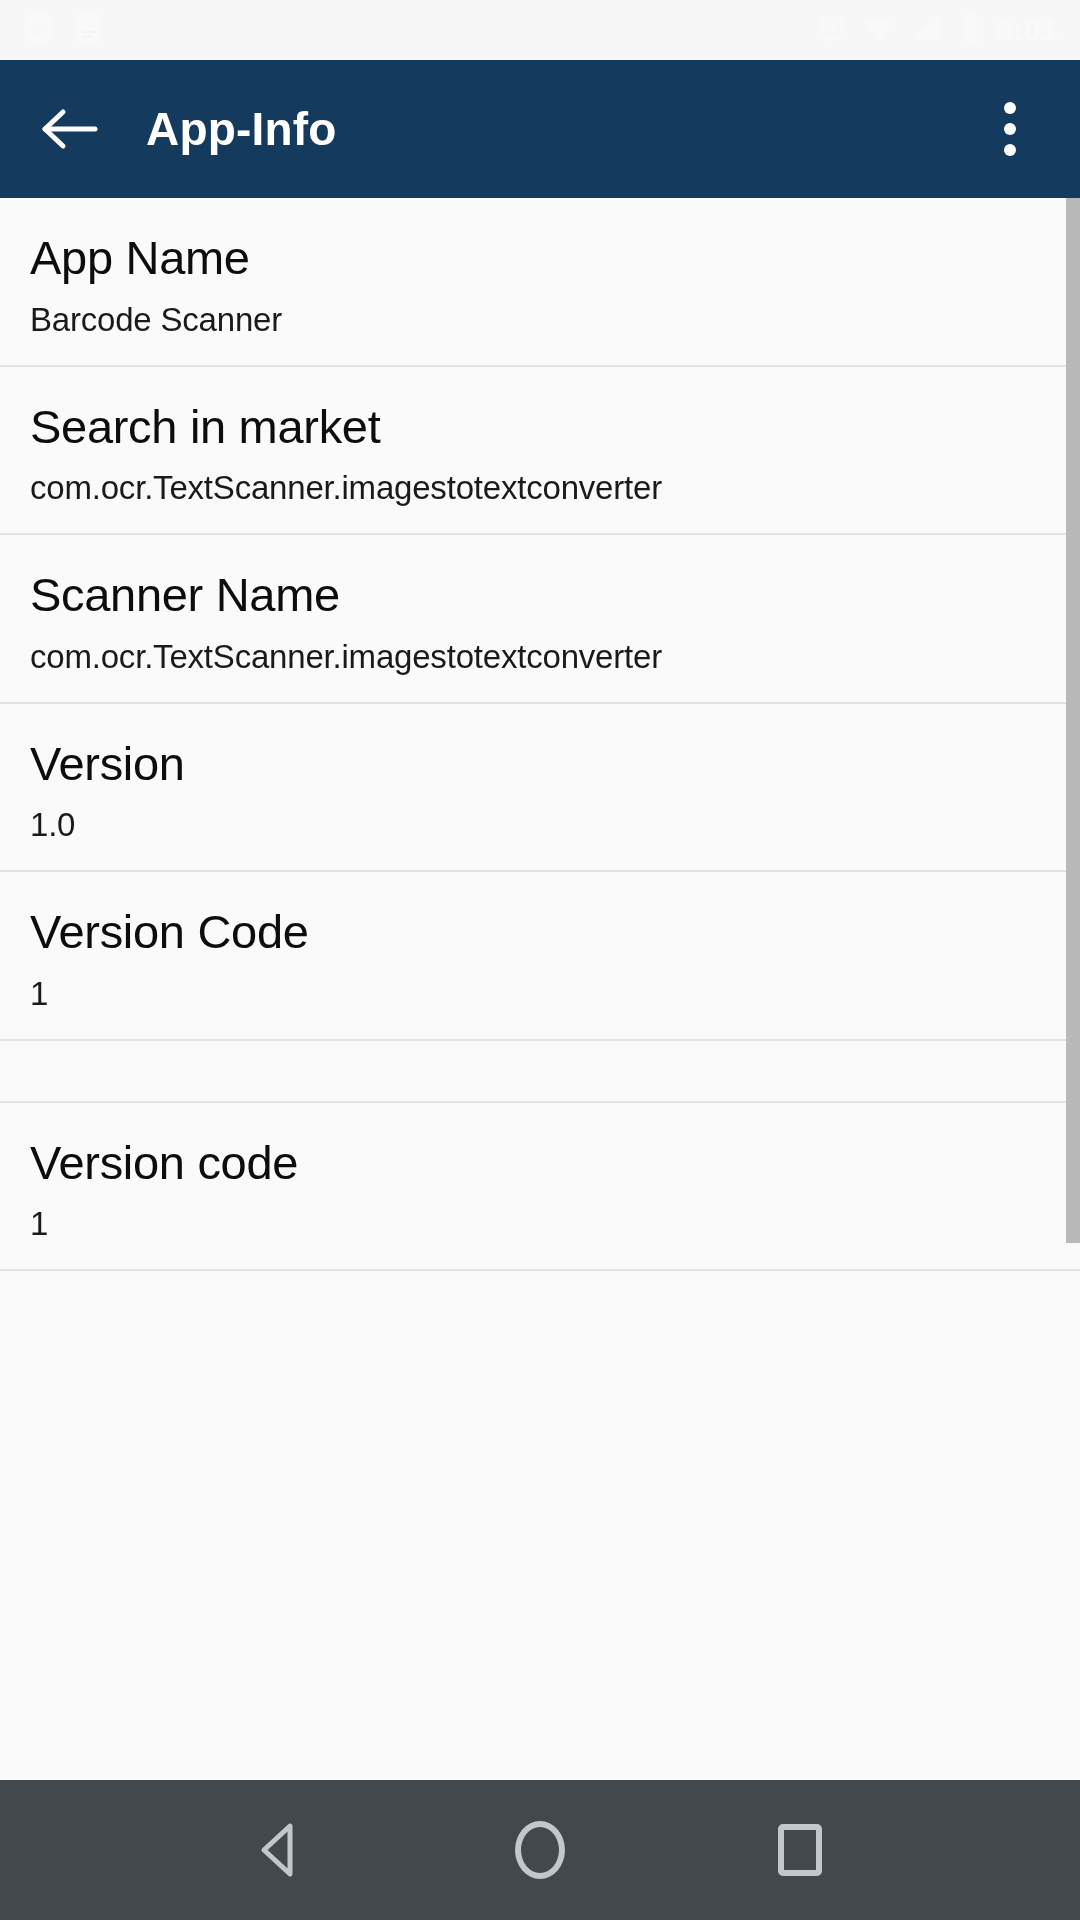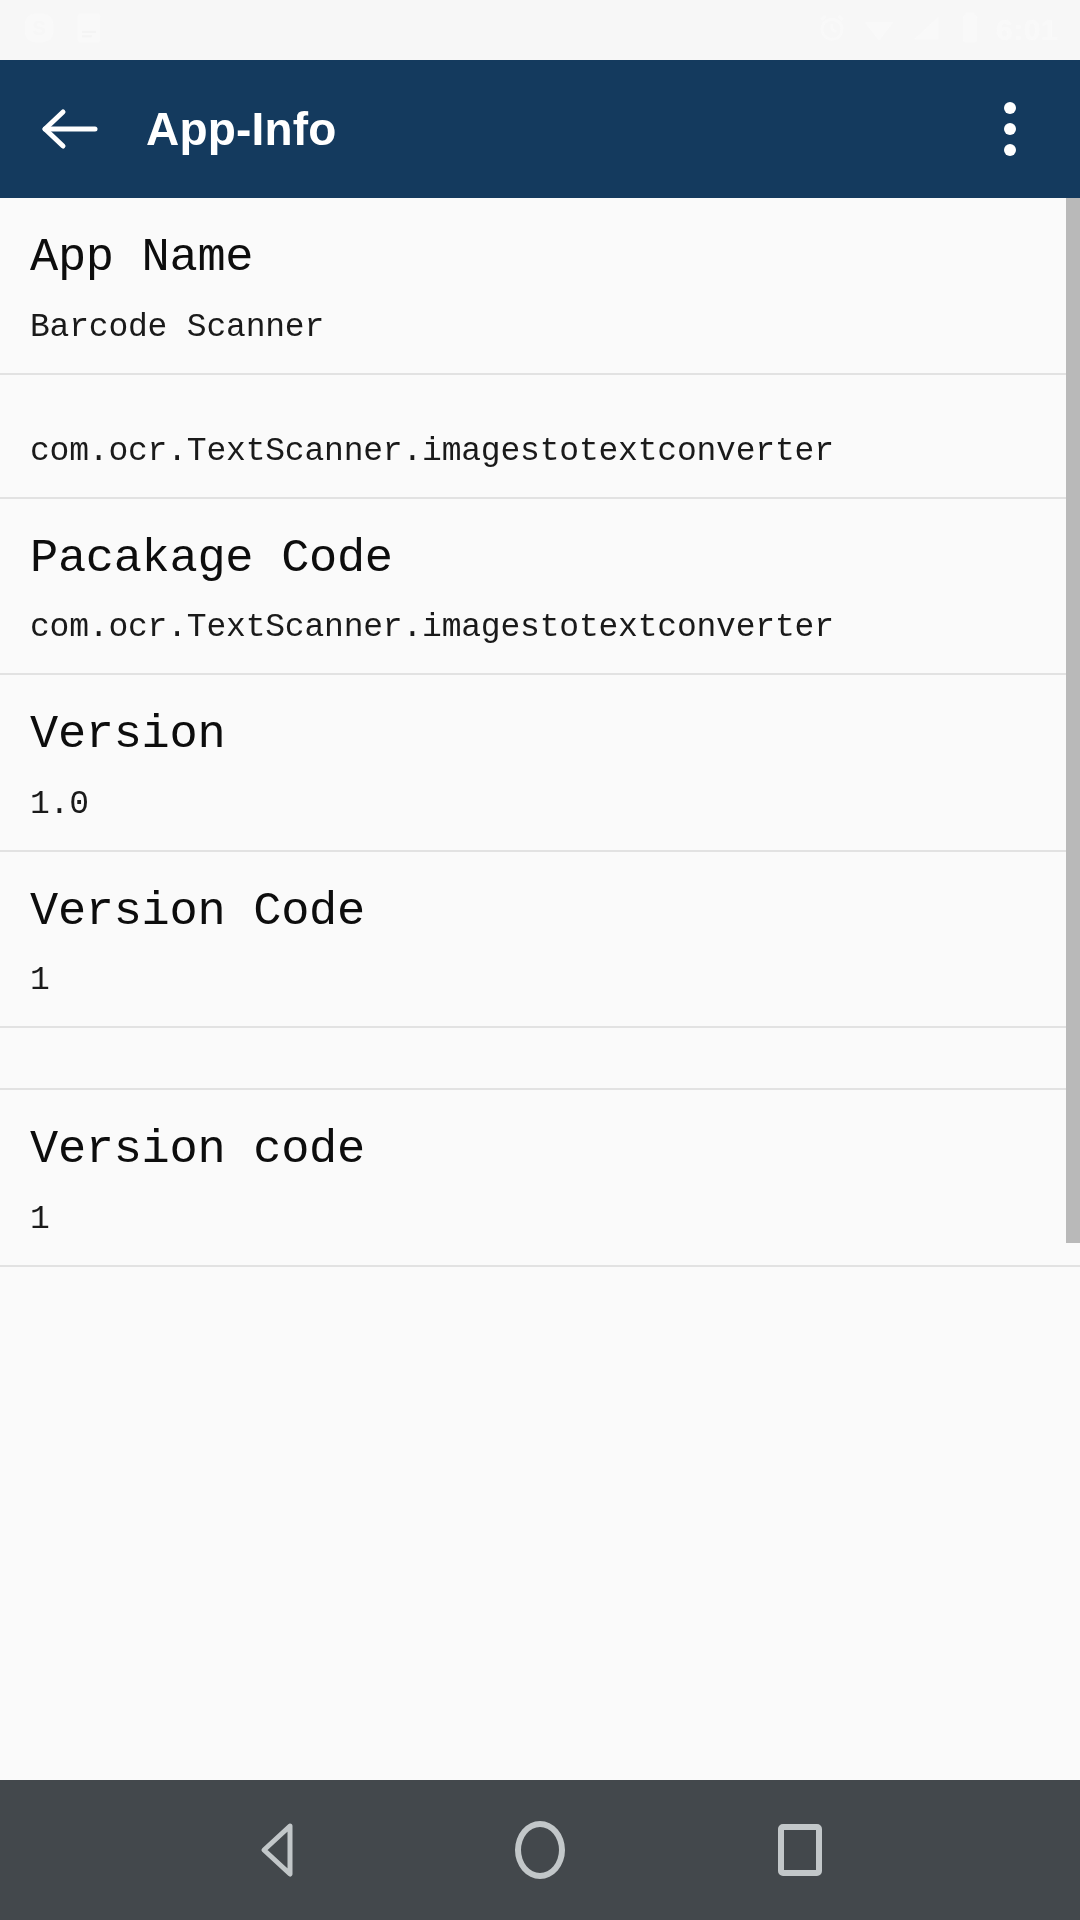--- a/index.html
+++ b/index.html
@@ -42,35 +42,35 @@
   }
   .overflow-btn {
     margin-left:auto; width:72px; height:84px;
     display:flex; flex-direction:column; align-items:center; justify-content:center; gap:9px;
   }
   .dot { width:12px; height:12px; border-radius:50%; background:#ffffff; }
 
   
   .list {
     position:absolute; top:198px; left:0; width:1080px; height:1582px;
-    background:#fafafa; overflow:hidden;font-family:Liberation Mono, monospace;
+    background:#fafafa; overflow:hidden;
   }
   .row {
     position:relative; width:1080px;
     padding:34px 30px 26px 30px;
     border-bottom:2px solid #e2e2e2;
     background:#fafafa;
   }
   .row-title {
     font-size:47px; color:#0d0d0d; font-weight:normal;
     line-height:1.12; letter-spacing:-.3px;
   }
   .row-value {
     font-size:33px; color:#1a1a1a; font-weight:normal;
-    margin-top:24px; line-height:1.15; letter-spacing:-.2px;
+    margin-top:16px; line-height:1.15; letter-spacing:-.2px;
     white-space:nowrap;
   }
 
   
   .scrollbar {
     position:absolute; top:0; right:0;
     width:14px; height:1045px;
     background:#b9b9b9;
   }
 
@@ -154,25 +154,26 @@
   </div>
 
   <div class="list">
 
     <div class="row">
       <div class="row-title">App Name</div>
       <div class="row-value">Barcode Scanner</div>
     </div>
 
     <div class="row">
+      <div class="row-title">Search in market</div>
       <div class="row-value">com.ocr.TextScanner.imagestotextconverter</div>
     </div>
 
     <div class="row">
-      <div class="row-title">Pacakage Code</div>
+      <div class="row-title">Scanner Name</div>
       <div class="row-value">com.ocr.TextScanner.imagestotextconverter</div>
     </div>
 
     <div class="row">
       <div class="row-title">Version</div>
       <div class="row-value">1.0</div>
     </div>
 
     <div class="row">
       <div class="row-title">Version Code</div>

